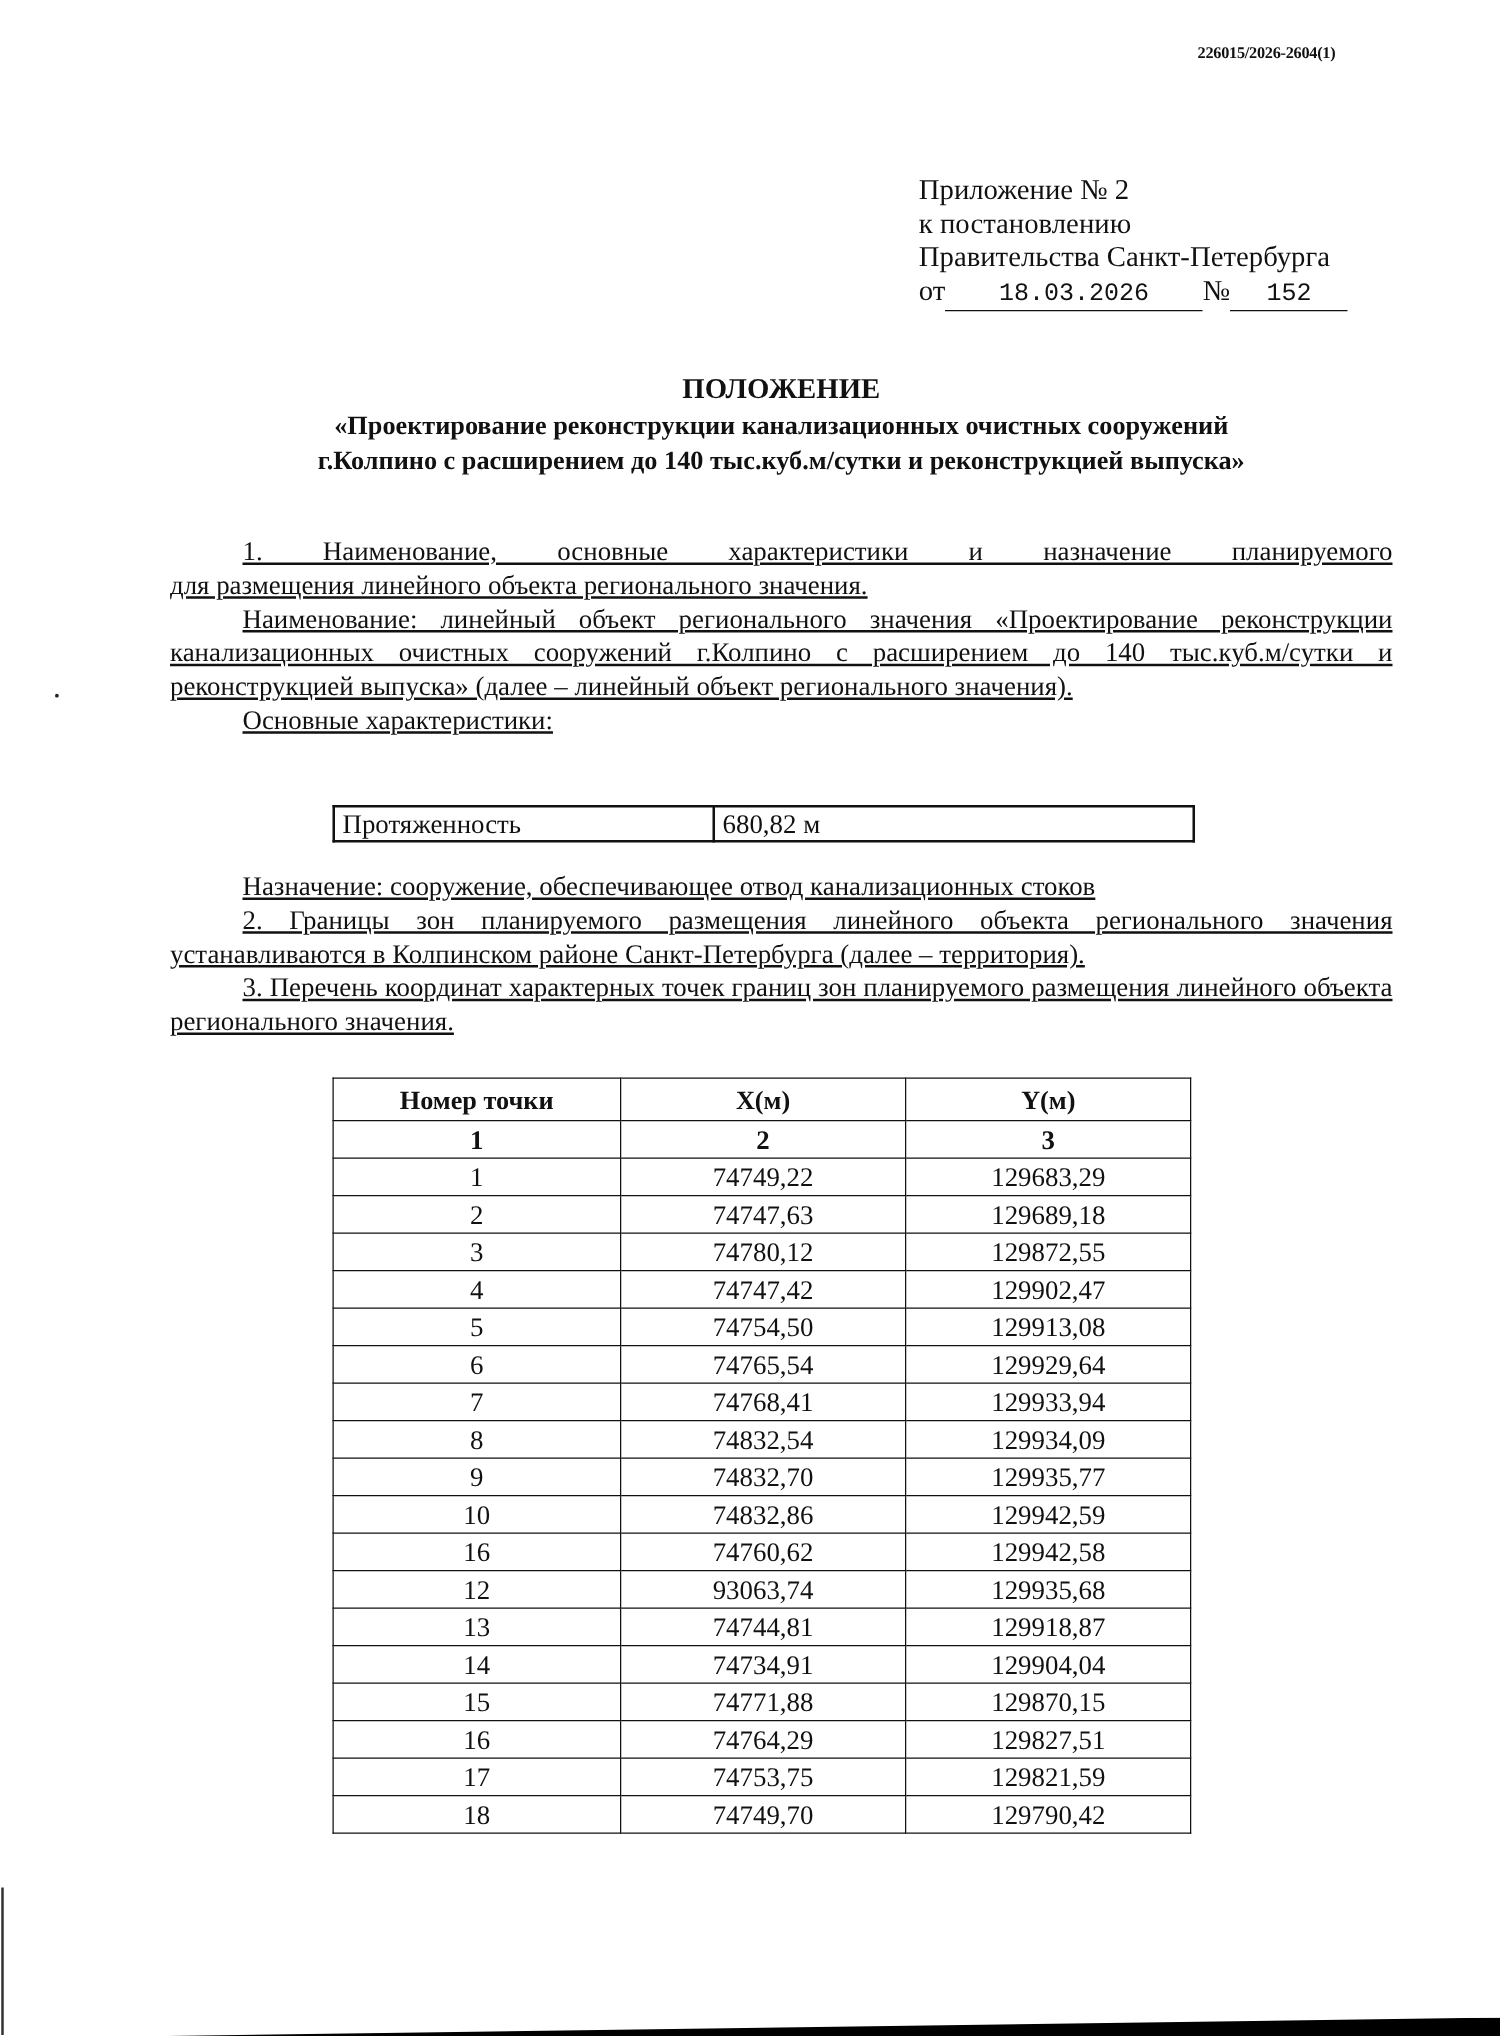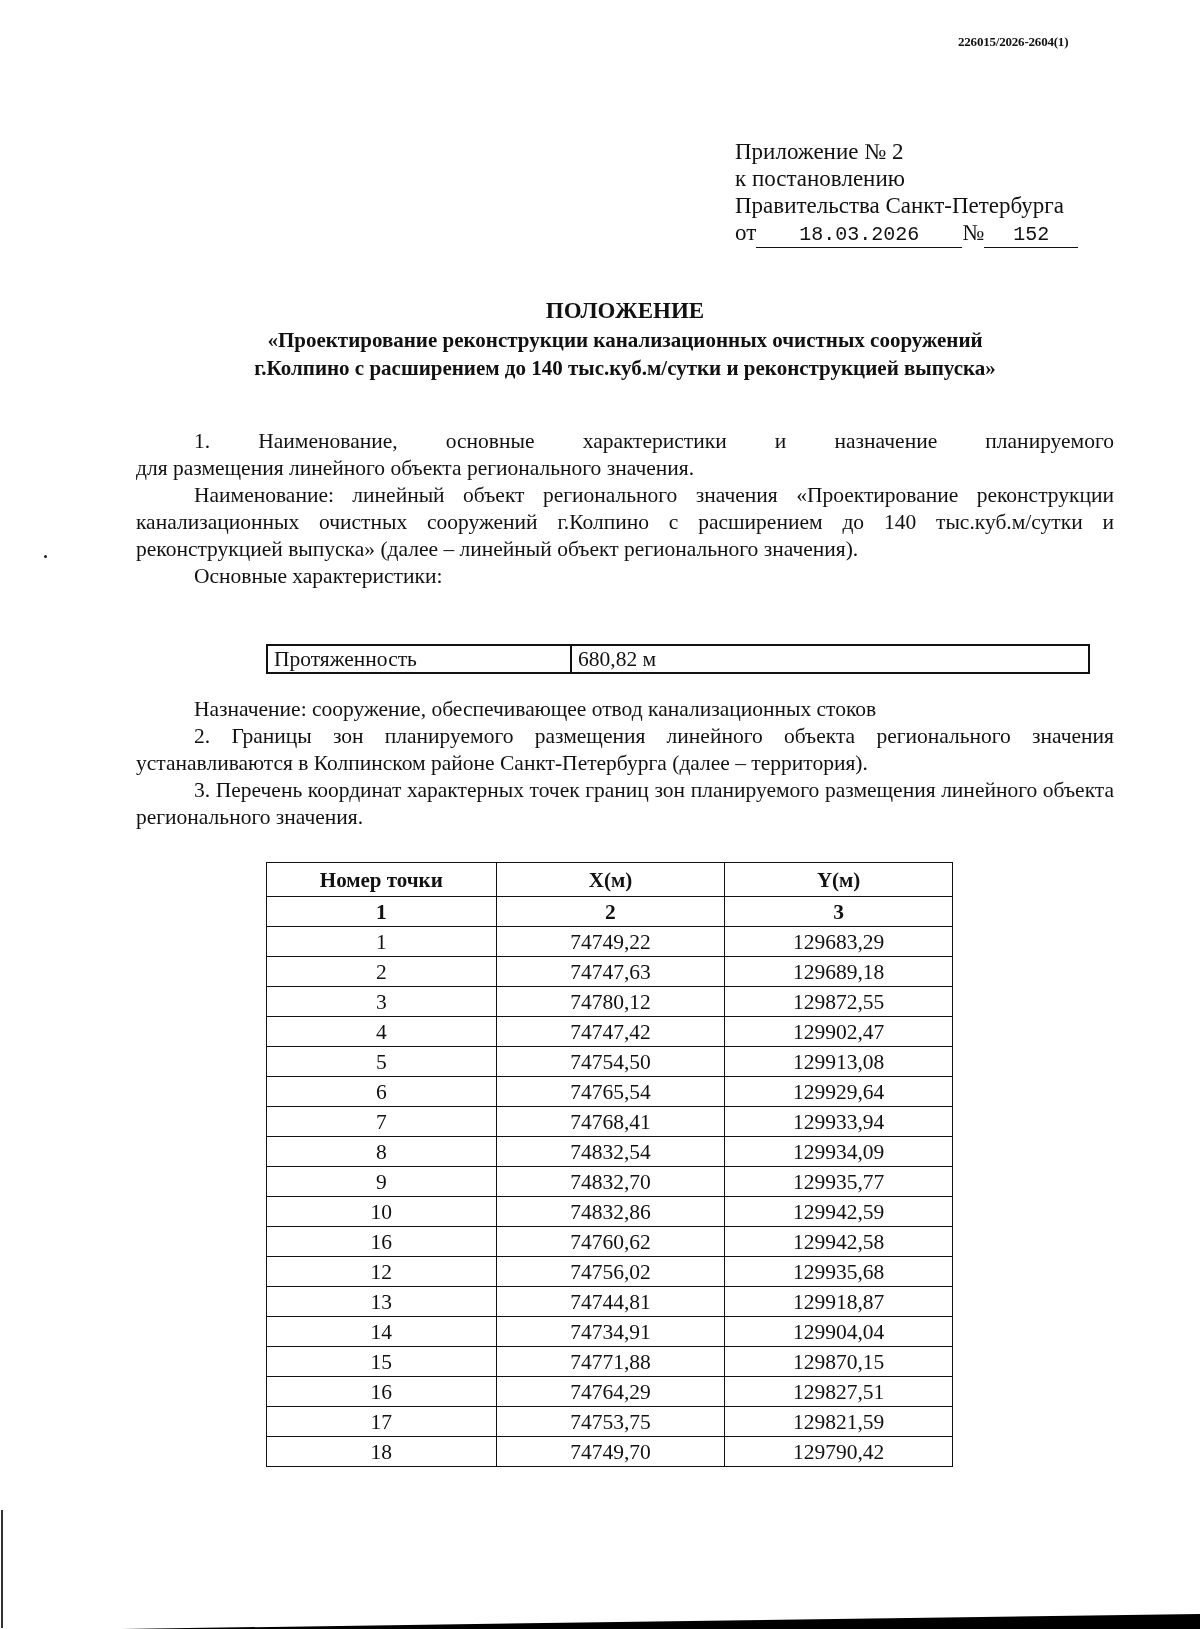--- a/index.html
+++ b/index.html
@@ -22,26 +22,26 @@
     text-align: center; line-height: 24px;
   }
   .fill-date { width: 206px; }
   .fill-num { width: 94px; }
   .title-block {
     left: 150px; width: 950px; top: 296px; text-align: center; font-weight: bold;
   }
   .title-main { font-size: 23px; line-height: 30px; }
   .title-sub { font-size: 21px; line-height: 28px; }
   .body-text {
-    left: 136px; width: 978px; font-size: 21.5px; line-height: 27px; text-align: justify;
+    left: 136px; width: 978px; font-size: 21.5px; line-height: 27px; text-align: justify; text-decoration: underline;
   }
   .para { margin: 0; text-indent: 58px; }
   .para.justify-last { text-align-last: justify; }
   .char-table {
-    left: 266px; top: 644px; width: 824px; border-collapse: collapse;
+    left: 266px; top: 644px; width: 690px; border-collapse: collapse;
     font-size: 21.5px;
   }
   .char-table td { border: 2px solid #111; padding: 0 6px; height: 26px; line-height: 26px; }
   .char-table td.label { width: 290px; }
   .char-table td.value { }
   .coord-table {
     left: 266px; top: 862px; width: 687px; border-collapse: collapse; font-size: 21.5px;
   }
   .coord-table th, .coord-table td {
     border: 1.8px solid #111; text-align: center; padding: 0; line-height: 26px;
@@ -168,21 +168,21 @@
         <td>74832,86</td>
         <td>129942,59</td>
       </tr>
       <tr>
         <td>16</td>
         <td>74760,62</td>
         <td>129942,58</td>
       </tr>
       <tr>
         <td>12</td>
-        <td>74756,02</td>
+        <td>93063,74</td>
         <td>129935,68</td>
       </tr>
       <tr>
         <td>13</td>
         <td>74744,81</td>
         <td>129918,87</td>
       </tr>
       <tr>
         <td>14</td>
         <td>74734,91</td>

